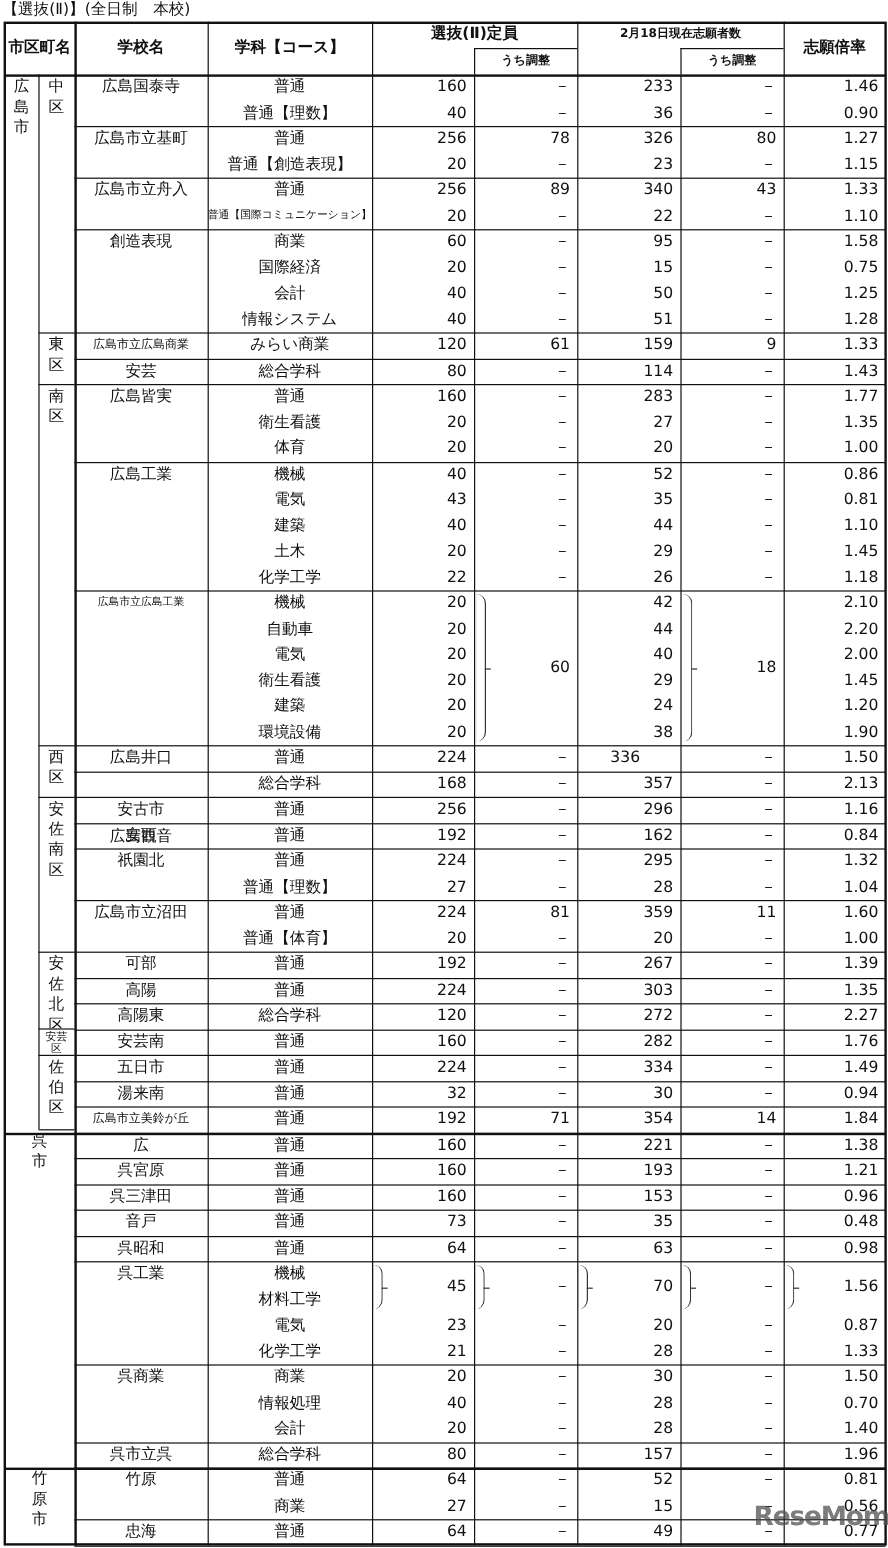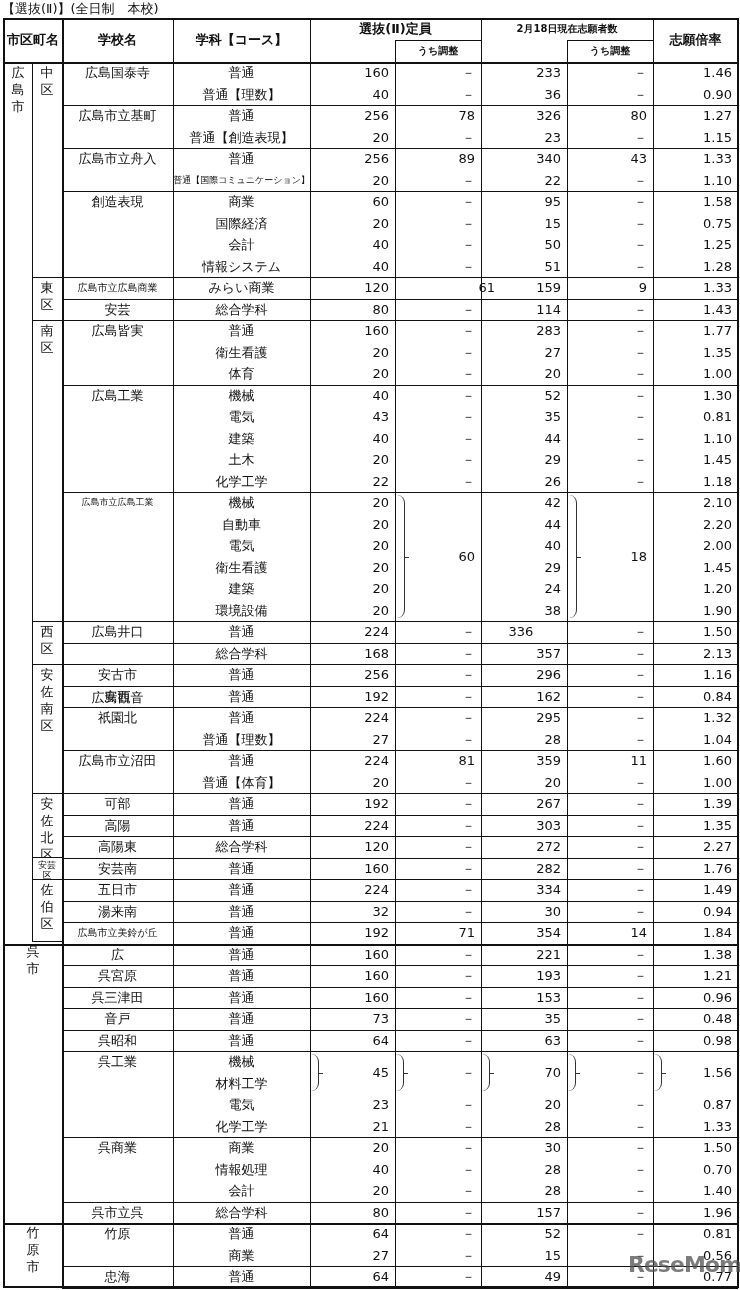--- a/index.html
+++ b/index.html
@@ -106,21 +106,21 @@
     <div class="cell ctr" style="left: 173px; width: 137px; top: 255.5px; height: 21.5px; line-height: 21.5px; padding: 0px;">情報システム</div>
     <div class="cell rt" style="left: 310px; width: 85px; top: 255.5px; height: 21.5px; line-height: 21.5px; padding: 0px 6px 0px 0px;">40</div>
     <div class="cell rt" style="left: 395px; width: 86px; top: 255.5px; height: 21.5px; line-height: 21.5px; padding: 0px 6px 0px 0px;">－</div>
     <div class="cell rt" style="left: 481px; width: 86px; top: 255.5px; height: 21.5px; line-height: 21.5px; padding: 0px 6px 0px 0px;">51</div>
     <div class="cell rt" style="left: 567px; width: 86px; top: 255.5px; height: 21.5px; line-height: 21.5px; padding: 0px 6px 0px 0px;">－</div>
     <div class="cell rt" style="left: 653px; width: 85px; top: 255.5px; height: 21.5px; line-height: 21.5px; padding: 0px 6px 0px 0px;">1.28</div>
     <div class="hl" style="left: 62px; width: 676px; top: 277px;"></div>
     <div class="cell ctr small" style="left: 62px; width: 111px; top: 277px; height: 21.5px; line-height: 21.5px; padding: 0px;">広島市立広島商業</div>
     <div class="cell ctr" style="left: 173px; width: 137px; top: 277px; height: 21.5px; line-height: 21.5px; padding: 0px;">みらい商業</div>
     <div class="cell rt" style="left: 310px; width: 85px; top: 277px; height: 21.5px; line-height: 21.5px; padding: 0px 6px 0px 0px;">120</div>
-    <div class="cell rt" style="left: 415px; width: 86px; top: 277px; height: 21.5px; line-height: 21.5px; padding: 0px 6px 0px 0px;">61</div>
+    <div class="cell rt" style="left: 395px; width: 86px; top: 277px; height: 21.5px; line-height: 21.5px; padding: 0px 6px 0px 0px;">61</div>
     <div class="cell rt" style="left: 481px; width: 86px; top: 277px; height: 21.5px; line-height: 21.5px; padding: 0px 6px 0px 0px;">159</div>
     <div class="cell rt" style="left: 567px; width: 86px; top: 277px; height: 21.5px; line-height: 21.5px; padding: 0px 6px 0px 0px;">9</div>
     <div class="cell rt" style="left: 653px; width: 85px; top: 277px; height: 21.5px; line-height: 21.5px; padding: 0px 6px 0px 0px;">1.33</div>
     <div class="hl" style="left: 62px; width: 676px; top: 298.5px;"></div>
     <div class="cell ctr" style="left: 62px; width: 111px; top: 298.5px; height: 21.5px; line-height: 21.5px; padding: 0px;">安芸</div>
     <div class="cell ctr" style="left: 173px; width: 137px; top: 298.5px; height: 21.5px; line-height: 21.5px; padding: 0px;">総合学科</div>
     <div class="cell rt" style="left: 310px; width: 85px; top: 298.5px; height: 21.5px; line-height: 21.5px; padding: 0px 6px 0px 0px;">80</div>
     <div class="cell rt" style="left: 395px; width: 86px; top: 298.5px; height: 21.5px; line-height: 21.5px; padding: 0px 6px 0px 0px;">－</div>
     <div class="cell rt" style="left: 481px; width: 86px; top: 298.5px; height: 21.5px; line-height: 21.5px; padding: 0px 6px 0px 0px;">114</div>
     <div class="cell rt" style="left: 567px; width: 86px; top: 298.5px; height: 21.5px; line-height: 21.5px; padding: 0px 6px 0px 0px;">－</div>
@@ -145,21 +145,21 @@
     <div class="cell rt" style="left: 481px; width: 86px; top: 363px; height: 21.5px; line-height: 21.5px; padding: 0px 6px 0px 0px;">20</div>
     <div class="cell rt" style="left: 567px; width: 86px; top: 363px; height: 21.5px; line-height: 21.5px; padding: 0px 6px 0px 0px;">－</div>
     <div class="cell rt" style="left: 653px; width: 85px; top: 363px; height: 21.5px; line-height: 21.5px; padding: 0px 6px 0px 0px;">1.00</div>
     <div class="hl" style="left: 62px; width: 676px; top: 384.5px;"></div>
     <div class="cell ctr" style="left: 62px; width: 111px; top: 384.5px; height: 21.5px; line-height: 21.5px; padding: 0px;">広島工業</div>
     <div class="cell ctr" style="left: 173px; width: 137px; top: 384.5px; height: 21.5px; line-height: 21.5px; padding: 0px;">機械</div>
     <div class="cell rt" style="left: 310px; width: 85px; top: 384.5px; height: 21.5px; line-height: 21.5px; padding: 0px 6px 0px 0px;">40</div>
     <div class="cell rt" style="left: 395px; width: 86px; top: 384.5px; height: 21.5px; line-height: 21.5px; padding: 0px 6px 0px 0px;">－</div>
     <div class="cell rt" style="left: 481px; width: 86px; top: 384.5px; height: 21.5px; line-height: 21.5px; padding: 0px 6px 0px 0px;">52</div>
     <div class="cell rt" style="left: 567px; width: 86px; top: 384.5px; height: 21.5px; line-height: 21.5px; padding: 0px 6px 0px 0px;">－</div>
-    <div class="cell rt" style="left: 653px; width: 85px; top: 384.5px; height: 21.5px; line-height: 21.5px; padding: 0px 6px 0px 0px;">1.30</div>
+    <div class="cell rt" style="left: 653px; width: 85px; top: 384.5px; height: 21.5px; line-height: 21.5px; padding: 0px 6px 0px 0px;">0.86</div>
     <div class="cell ctr" style="left: 173px; width: 137px; top: 406px; height: 21.5px; line-height: 21.5px; padding: 0px;">電気</div>
     <div class="cell rt" style="left: 310px; width: 85px; top: 406px; height: 21.5px; line-height: 21.5px; padding: 0px 6px 0px 0px;">43</div>
     <div class="cell rt" style="left: 395px; width: 86px; top: 406px; height: 21.5px; line-height: 21.5px; padding: 0px 6px 0px 0px;">－</div>
     <div class="cell rt" style="left: 481px; width: 86px; top: 406px; height: 21.5px; line-height: 21.5px; padding: 0px 6px 0px 0px;">35</div>
     <div class="cell rt" style="left: 567px; width: 86px; top: 406px; height: 21.5px; line-height: 21.5px; padding: 0px 6px 0px 0px;">－</div>
     <div class="cell rt" style="left: 653px; width: 85px; top: 406px; height: 21.5px; line-height: 21.5px; padding: 0px 6px 0px 0px;">0.81</div>
     <div class="cell ctr" style="left: 173px; width: 137px; top: 427.5px; height: 21.5px; line-height: 21.5px; padding: 0px;">建築</div>
     <div class="cell rt" style="left: 310px; width: 85px; top: 427.5px; height: 21.5px; line-height: 21.5px; padding: 0px 6px 0px 0px;">40</div>
     <div class="cell rt" style="left: 395px; width: 86px; top: 427.5px; height: 21.5px; line-height: 21.5px; padding: 0px 6px 0px 0px;">－</div>
     <div class="cell rt" style="left: 481px; width: 86px; top: 427.5px; height: 21.5px; line-height: 21.5px; padding: 0px 6px 0px 0px;">44</div>

